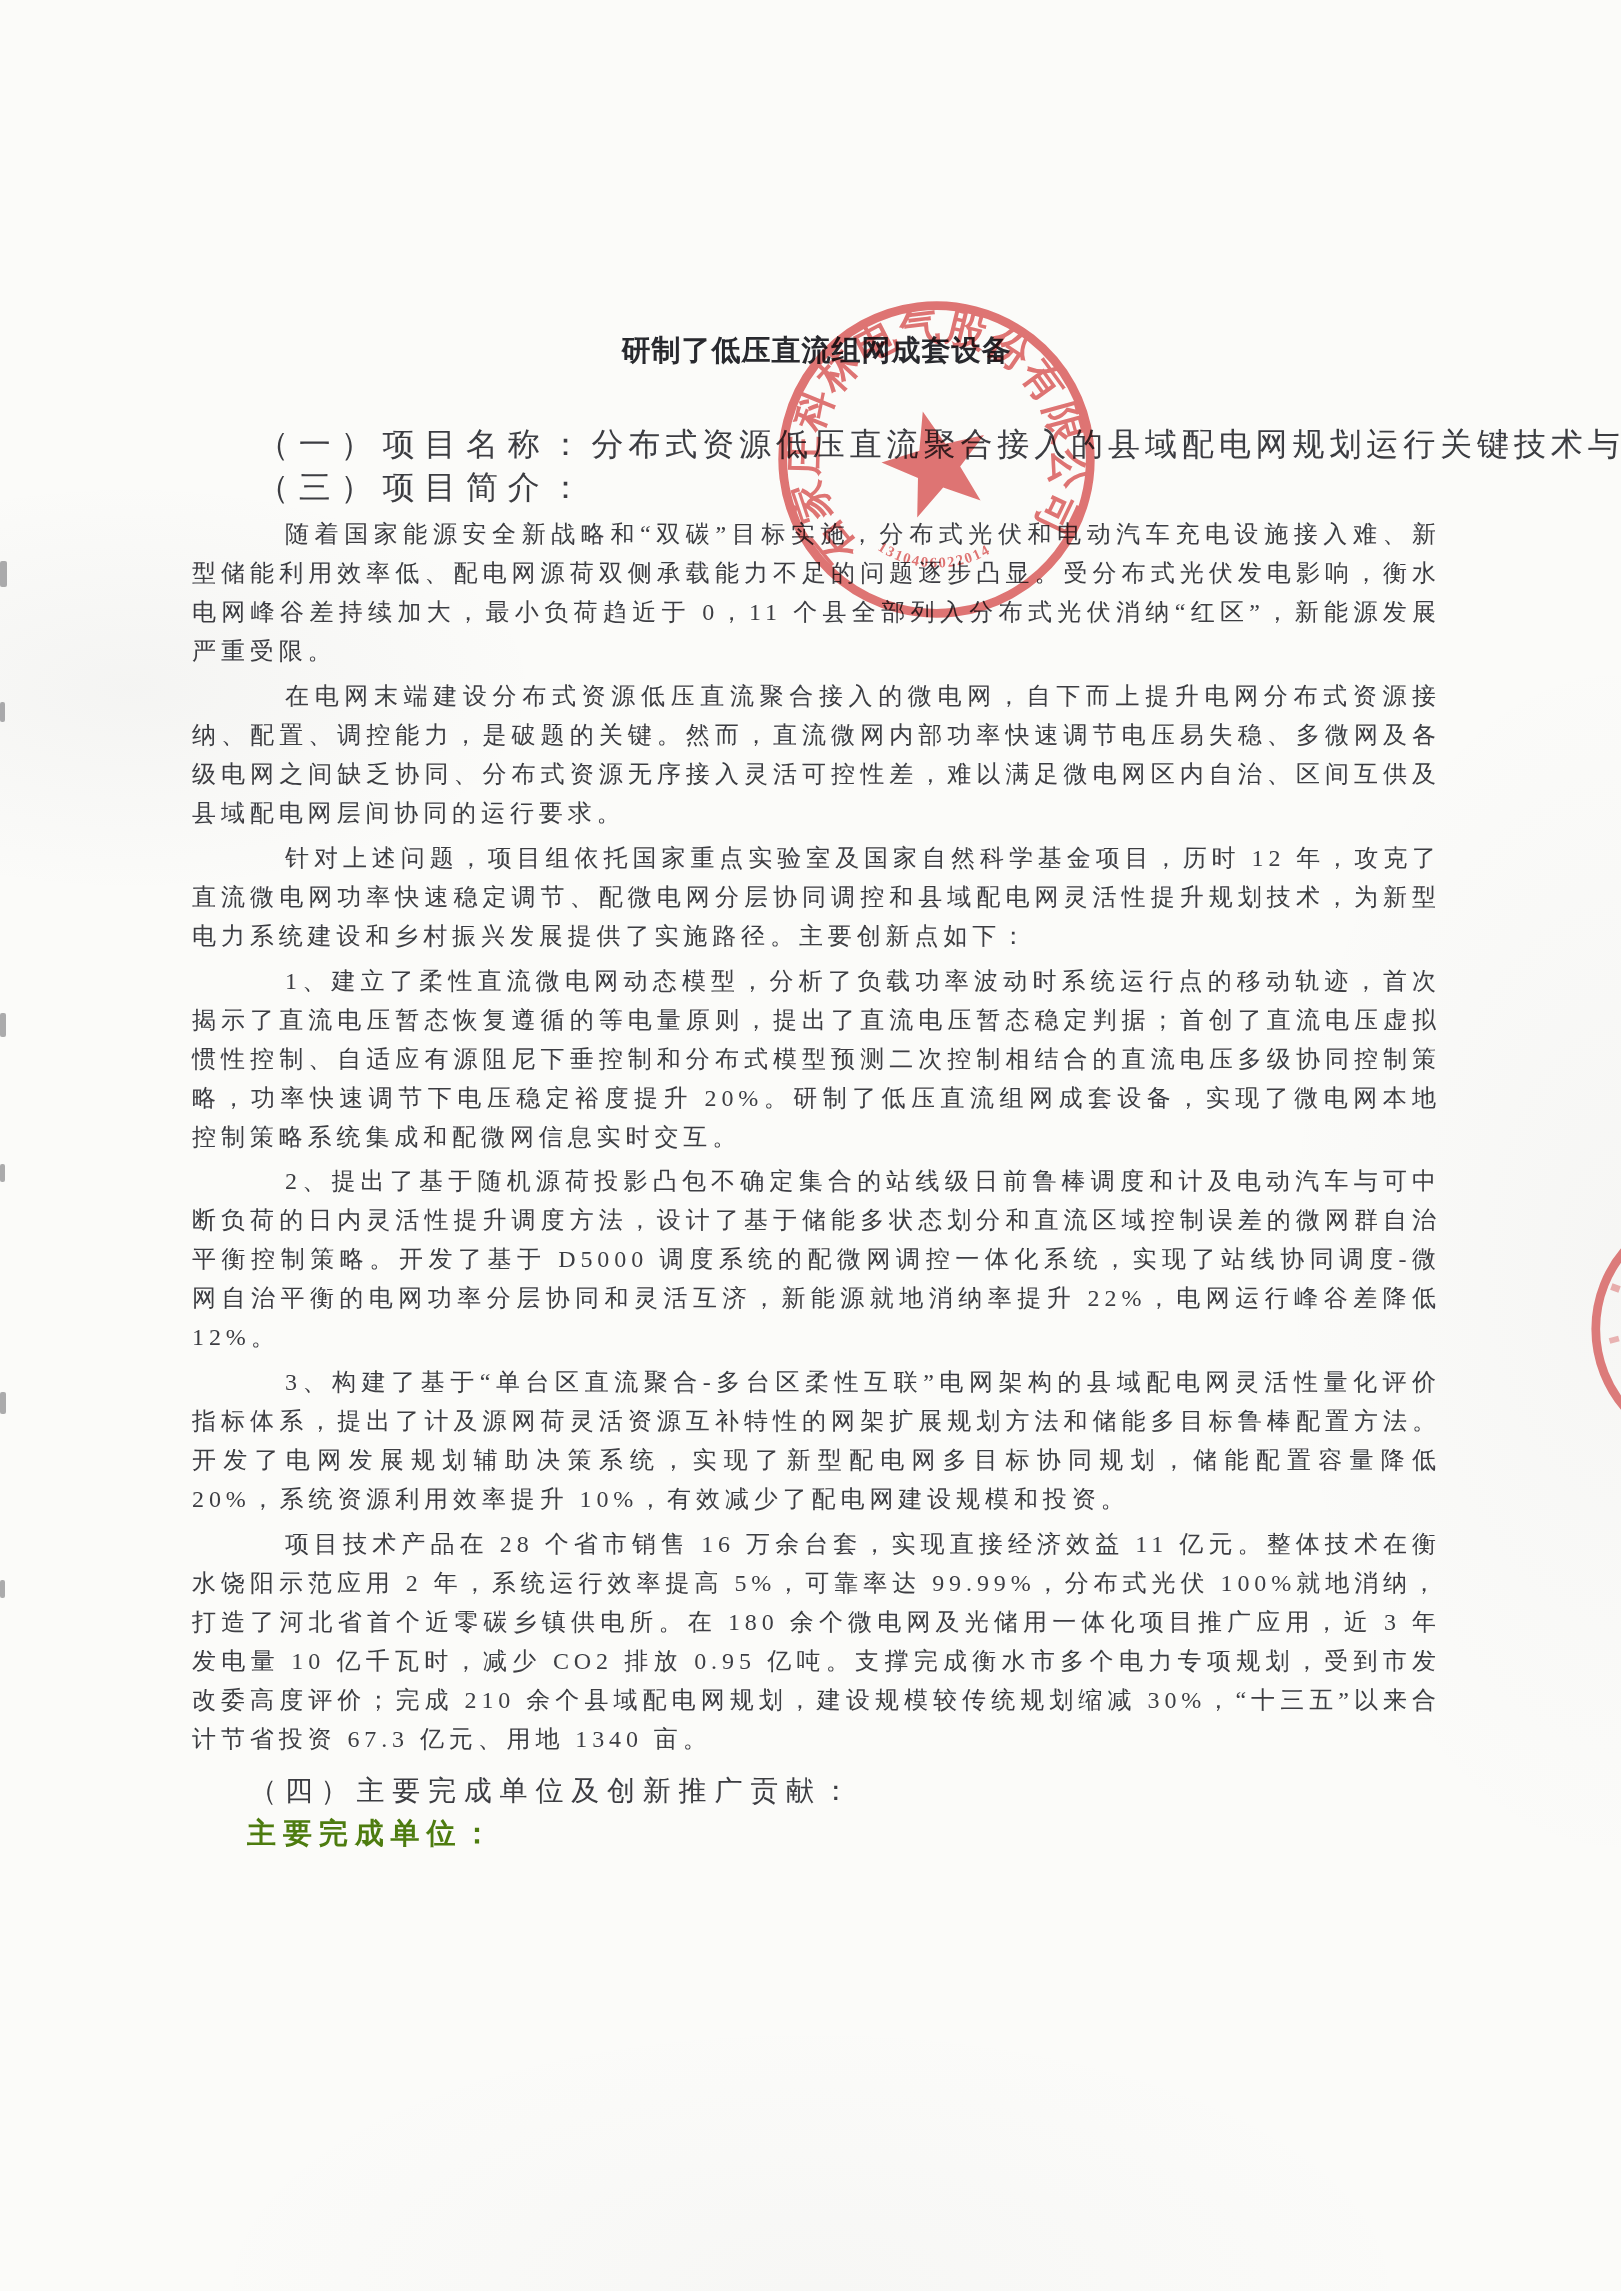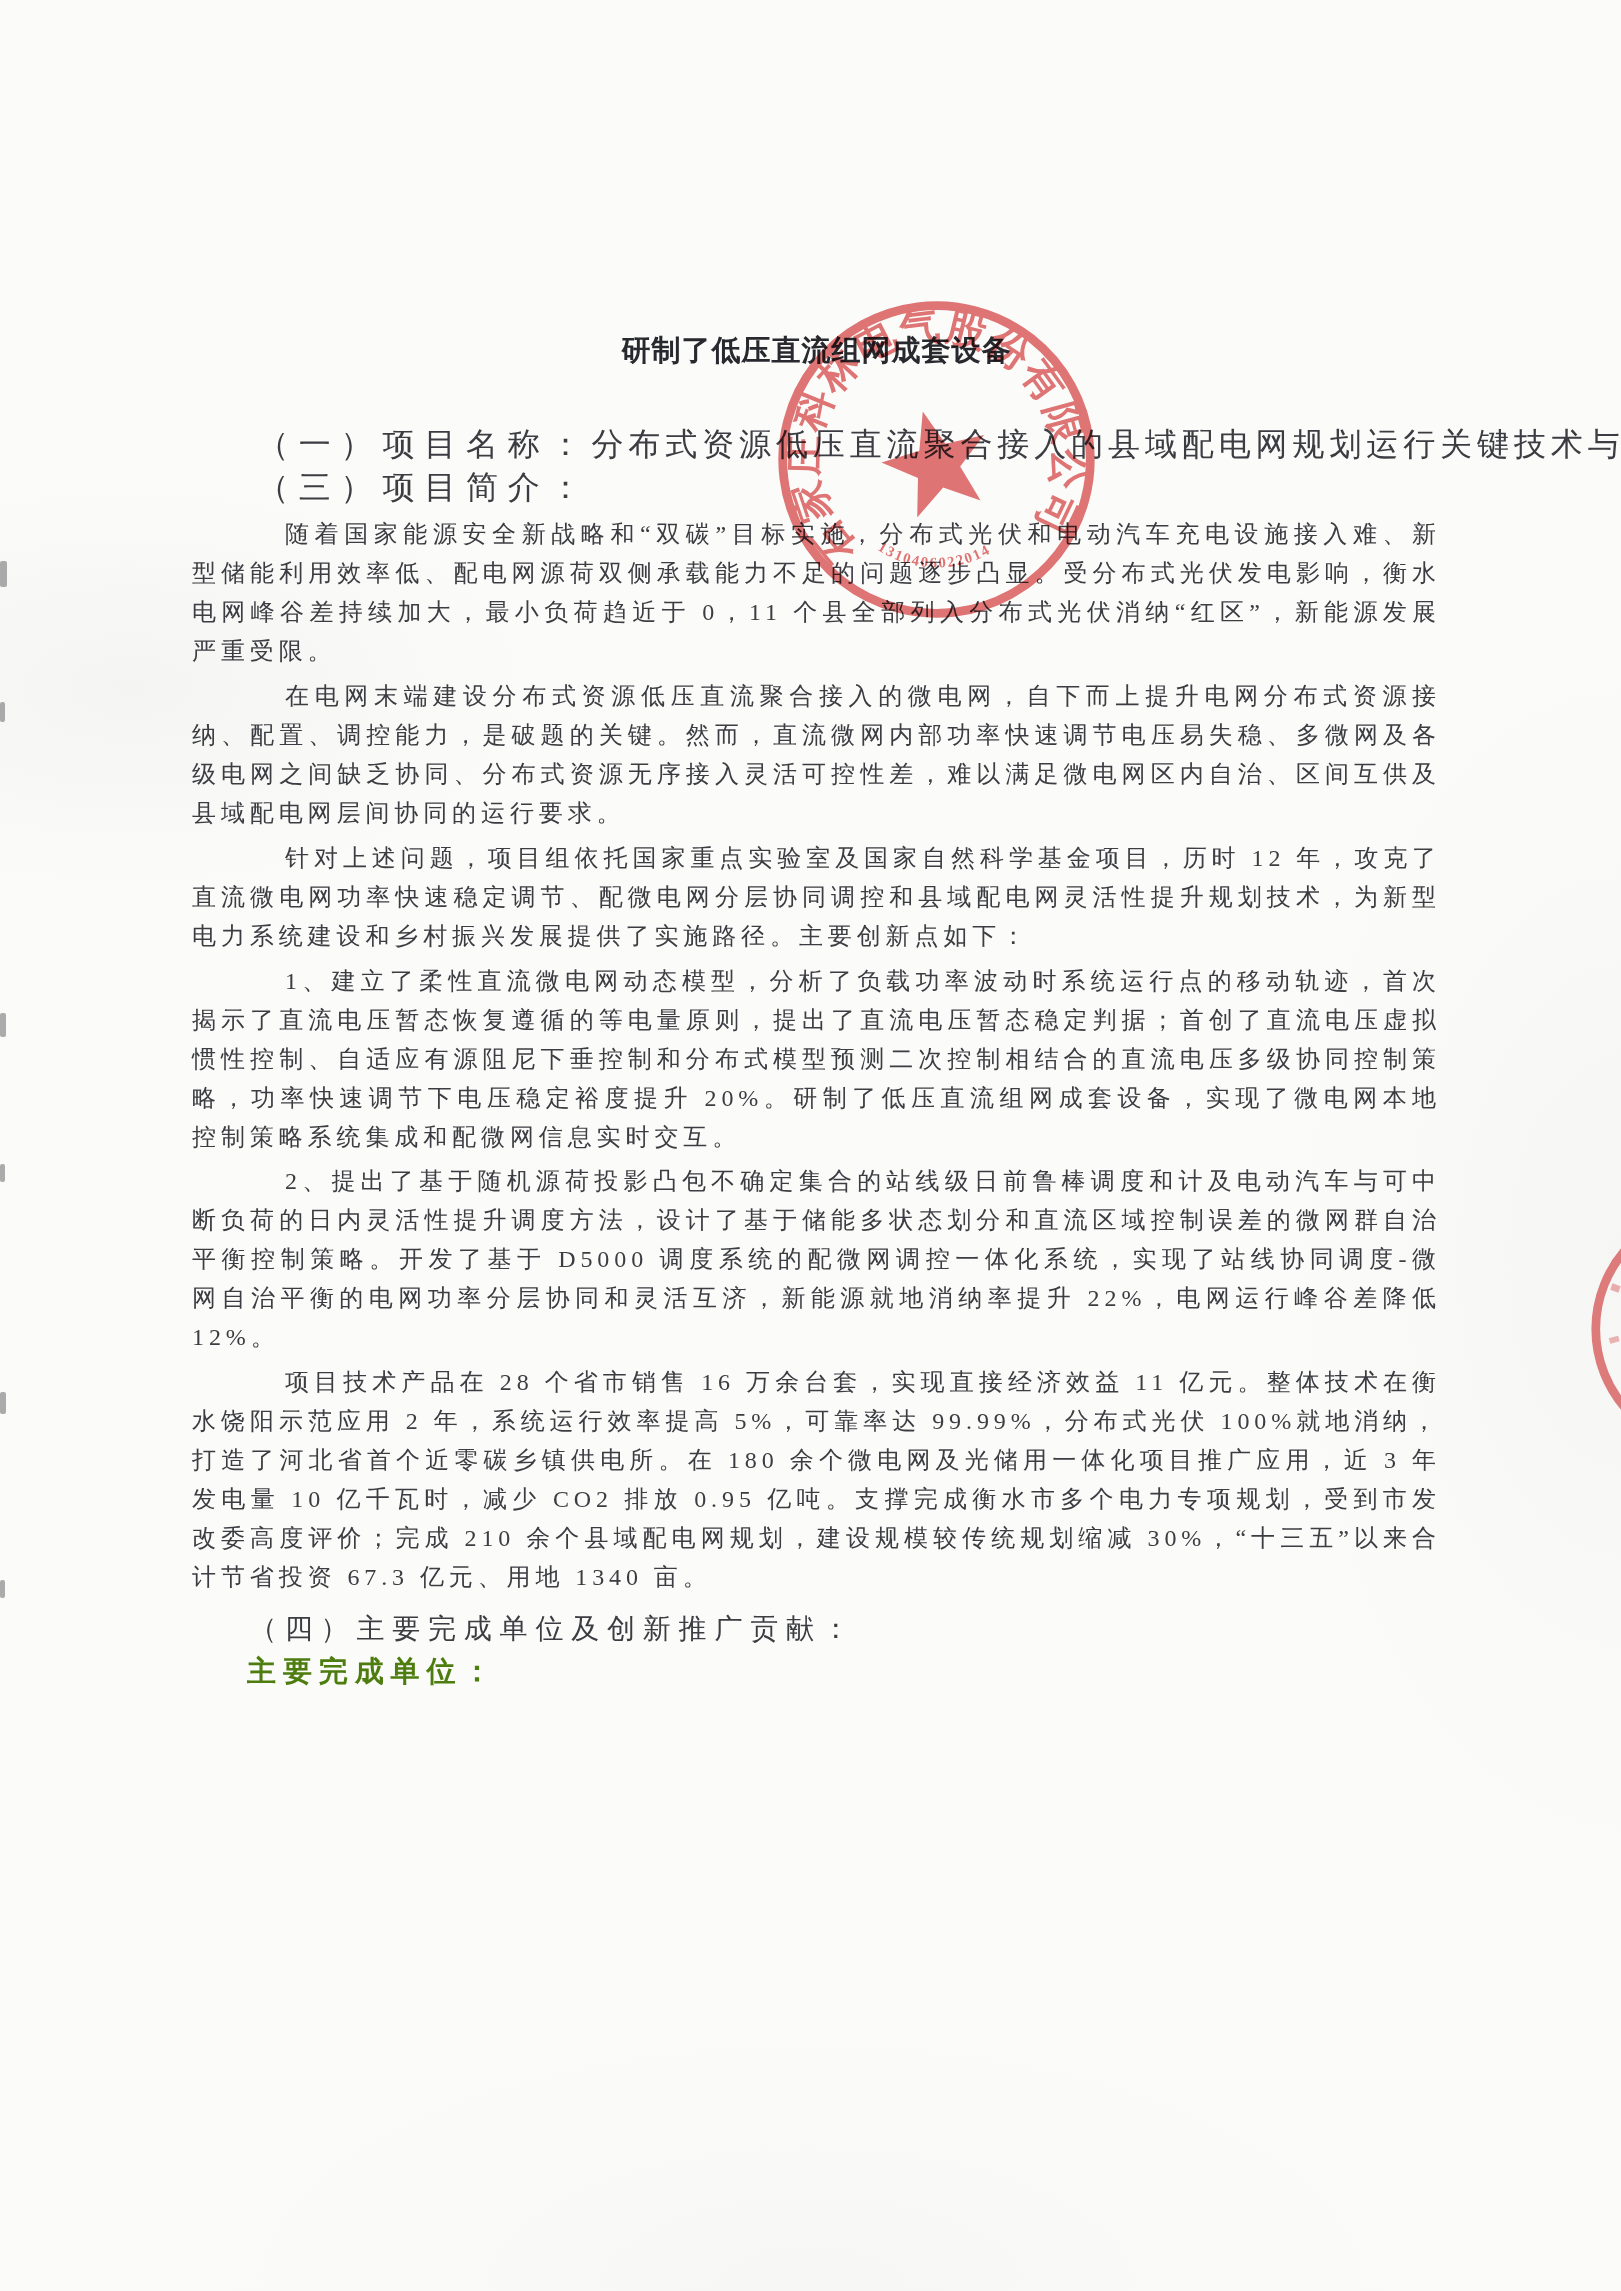--- a/index.html
+++ b/index.html
@@ -108,20 +108,21 @@
       <span class="lbl">（三）项目简介：</span><span class="val"></span>
     </div>
   </div>
 
   <div class="body-text">
     <p class="para">随着国家能源安全新战略和“双碳”目标实施，分布式光伏和电动汽车充电设施接入难、新型储能利用效率低、配电网源荷双侧承载能力不足的问题逐步凸显。受分布式光伏发电影响，衡水电网峰谷差持续加大，最小负荷趋近于 0，11 个县全部列入分布式光伏消纳“红区”，新能源发展严重受限。</p>
     <p class="para">在电网末端建设分布式资源低压直流聚合接入的微电网，自下而上提升电网分布式资源接纳、配置、调控能力，是破题的关键。然而，直流微网内部功率快速调节电压易失稳、多微网及各级电网之间缺乏协同、分布式资源无序接入灵活可控性差，难以满足微电网区内自治、区间互供及县域配电网层间协同的运行要求。</p>
     <p class="para">针对上述问题，项目组依托国家重点实验室及国家自然科学基金项目，历时 12 年，攻克了直流微电网功率快速稳定调节、配微电网分层协同调控和县域配电网灵活性提升规划技术，为新型电力系统建设和乡村振兴发展提供了实施路径。主要创新点如下：</p>
     <p class="para">1、建立了柔性直流微电网动态模型，分析了负载功率波动时系统运行点的移动轨迹，首次揭示了直流电压暂态恢复遵循的等电量原则，提出了直流电压暂态稳定判据；首创了直流电压虚拟惯性控制、自适应有源阻尼下垂控制和分布式模型预测二次控制相结合的直流电压多级协同控制策略，功率快速调节下电压稳定裕度提升 20%。研制了低压直流组网成套设备，实现了微电网本地控制策略系统集成和配微网信息实时交互。</p>
     <p class="para">2、提出了基于随机源荷投影凸包不确定集合的站线级日前鲁棒调度和计及电动汽车与可中断负荷的日内灵活性提升调度方法，设计了基于储能多状态划分和直流区域控制误差的微网群自治平衡控制策略。开发了基于 D5000 调度系统的配微网调控一体化系统，实现了站线协同调度-微网自治平衡的电网功率分层协同和灵活互济，新能源就地消纳率提升 22%，电网运行峰谷差降低 12%。</p>
+    <p class="para">3、构建了基于“单台区直流聚合-多台区柔性互联”电网架构的县域配电网灵活性量化评价指标体系，提出了计及源网荷灵活资源互补特性的网架扩展规划方法和储能多目标鲁棒配置方法。开发了电网发展规划辅助决策系统，实现了新型配电网多目标协同规划，储能配置容量降低 20%，系统资源利用效率提升 10%，有效减少了配电网建设规模和投资。</p>
     <p class="para">项目技术产品在 28 个省市销售 16 万余台套，实现直接经济效益 11 亿元。整体技术在衡水饶阳示范应用 2 年，系统运行效率提高 5%，可靠率达 99.99%，分布式光伏 100%就地消纳，打造了河北省首个近零碳乡镇供电所。在 180 余个微电网及光储用一体化项目推广应用，近 3 年发电量 10 亿千瓦时，减少 CO2 排放 0.95 亿吨。支撑完成衡水市多个电力专项规划，受到市发改委高度评价；完成 210 余个县域配电网规划，建设规模较传统规划缩减 30%，“十三五”以来合计节省投资 67.3 亿元、用地 1340 亩。</p>
   </div>
 
   <div class="sec4">（四）主要完成单位及创新推广贡献：</div>
   <div class="units-heading">主要完成单位：</div>
 
 </div>
 
 <svg class="stamp" viewBox="0 0 340 340">
   <defs>

